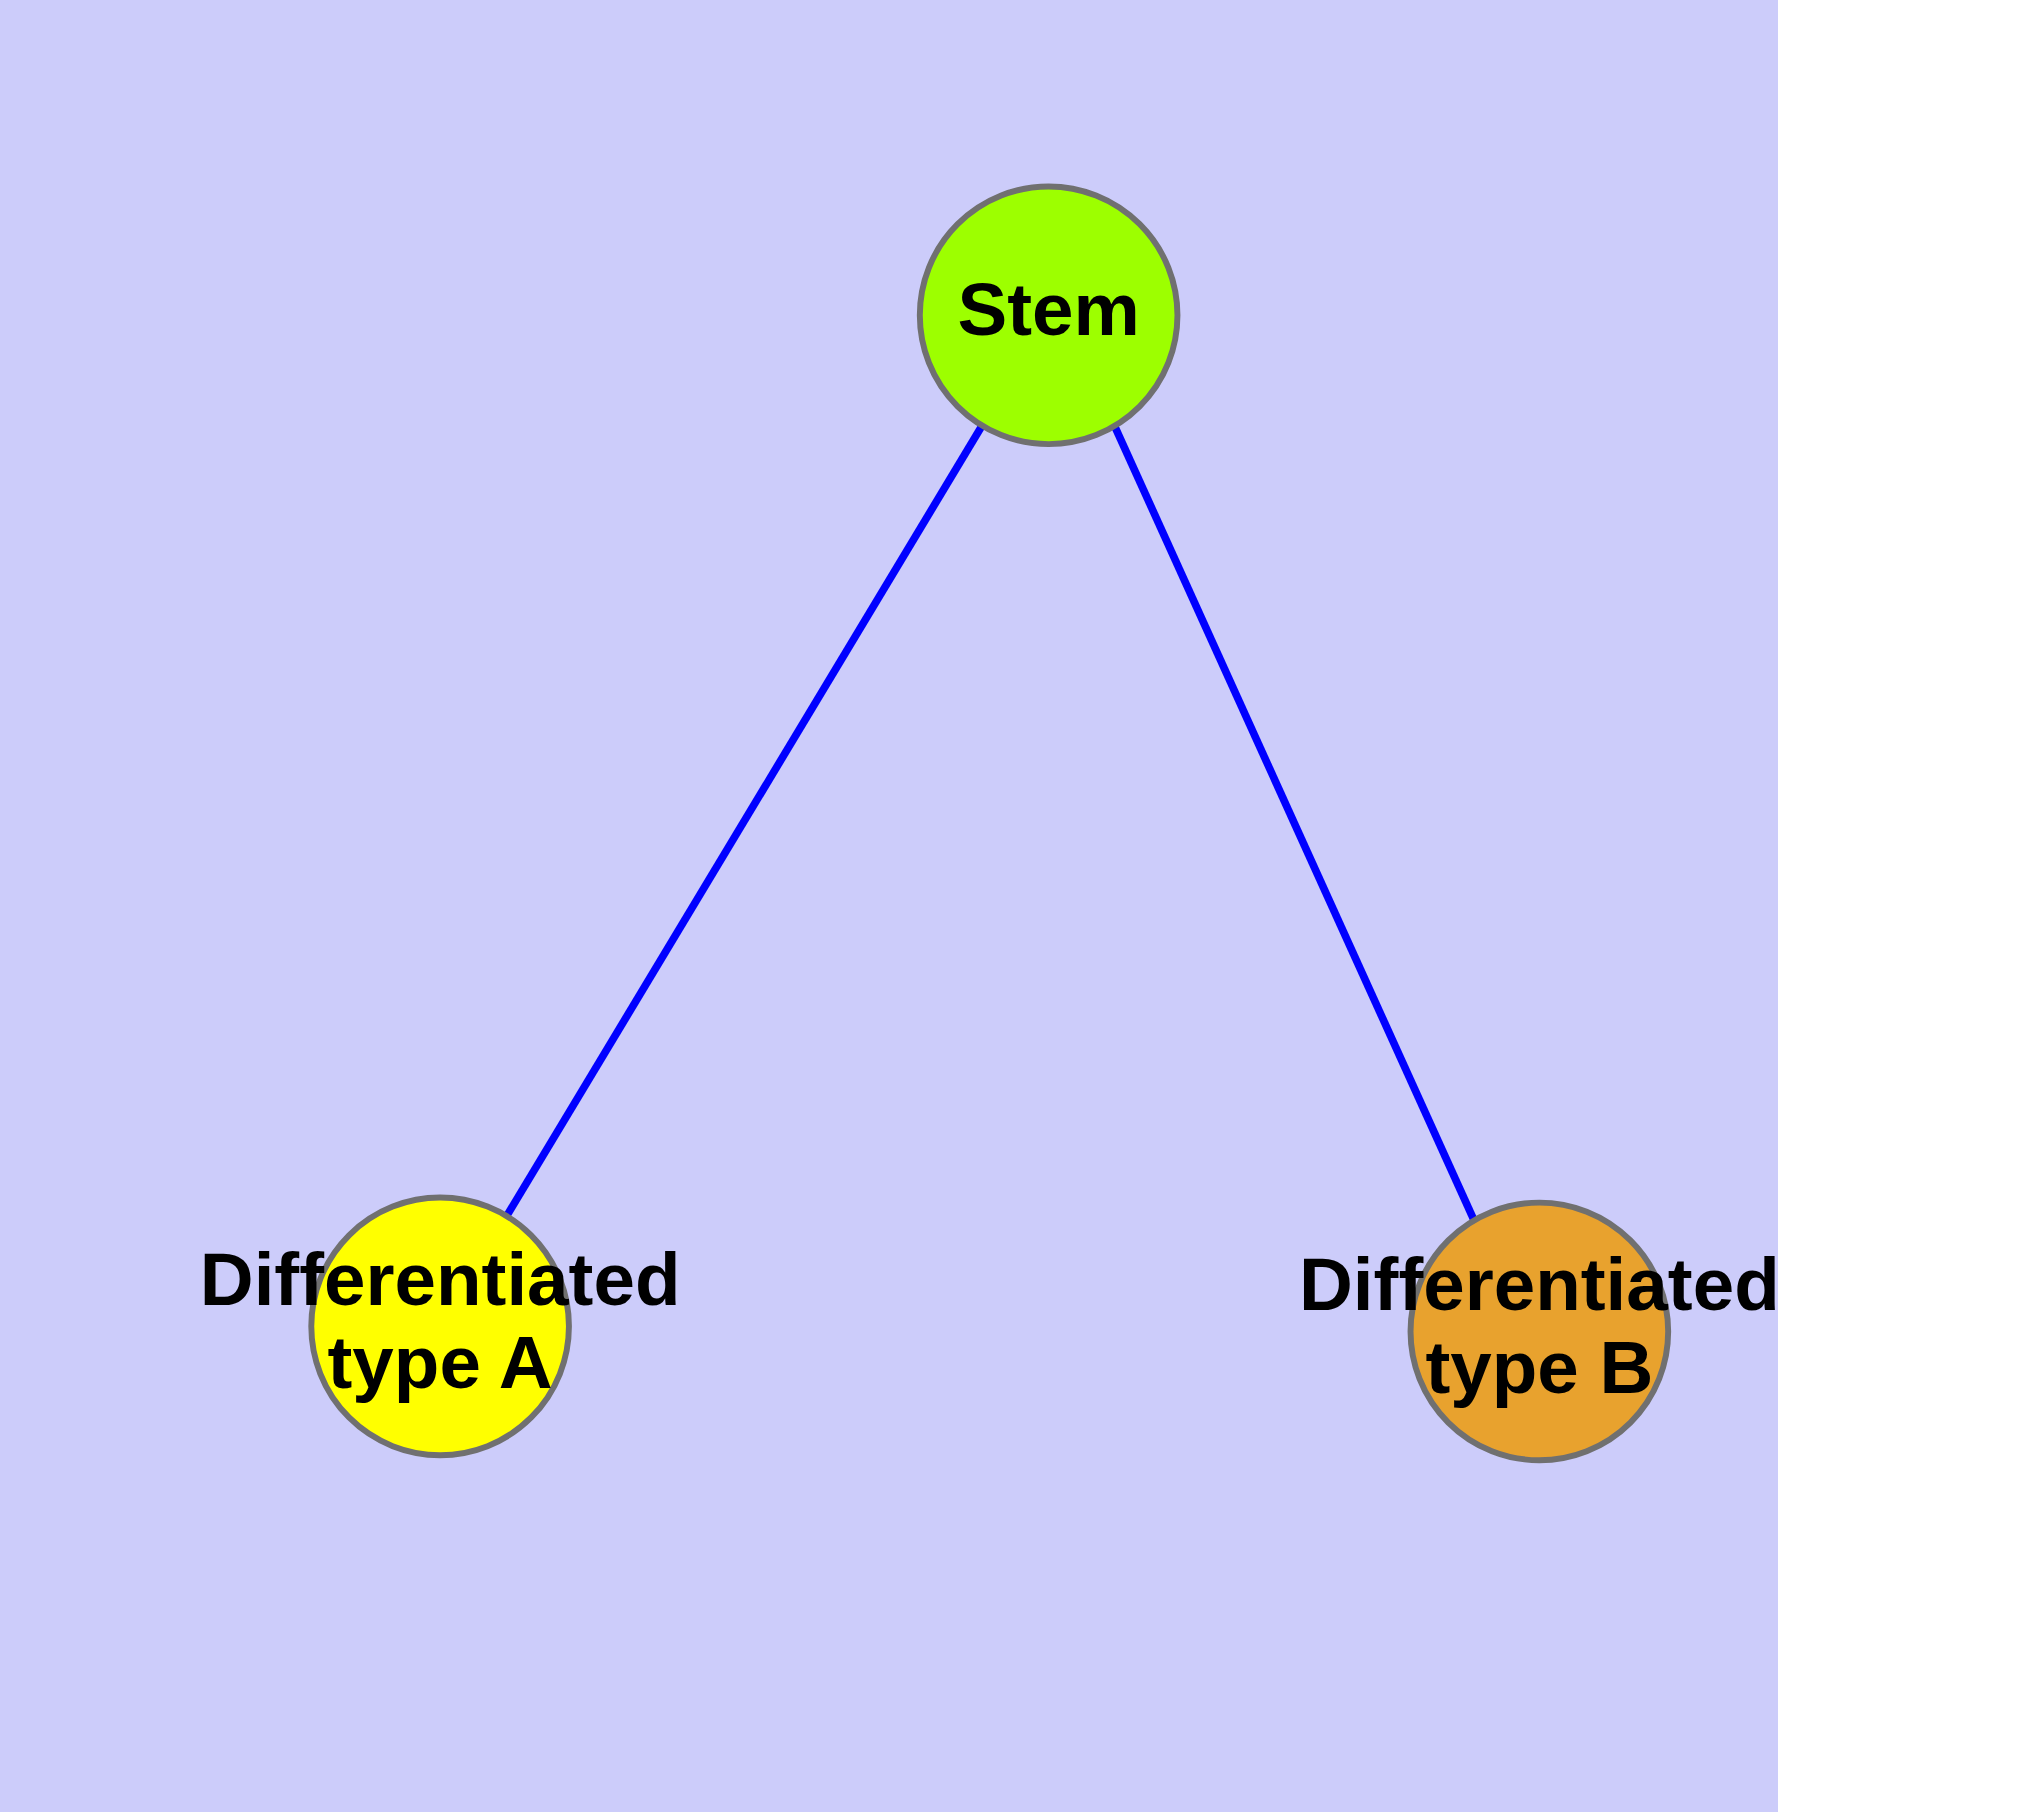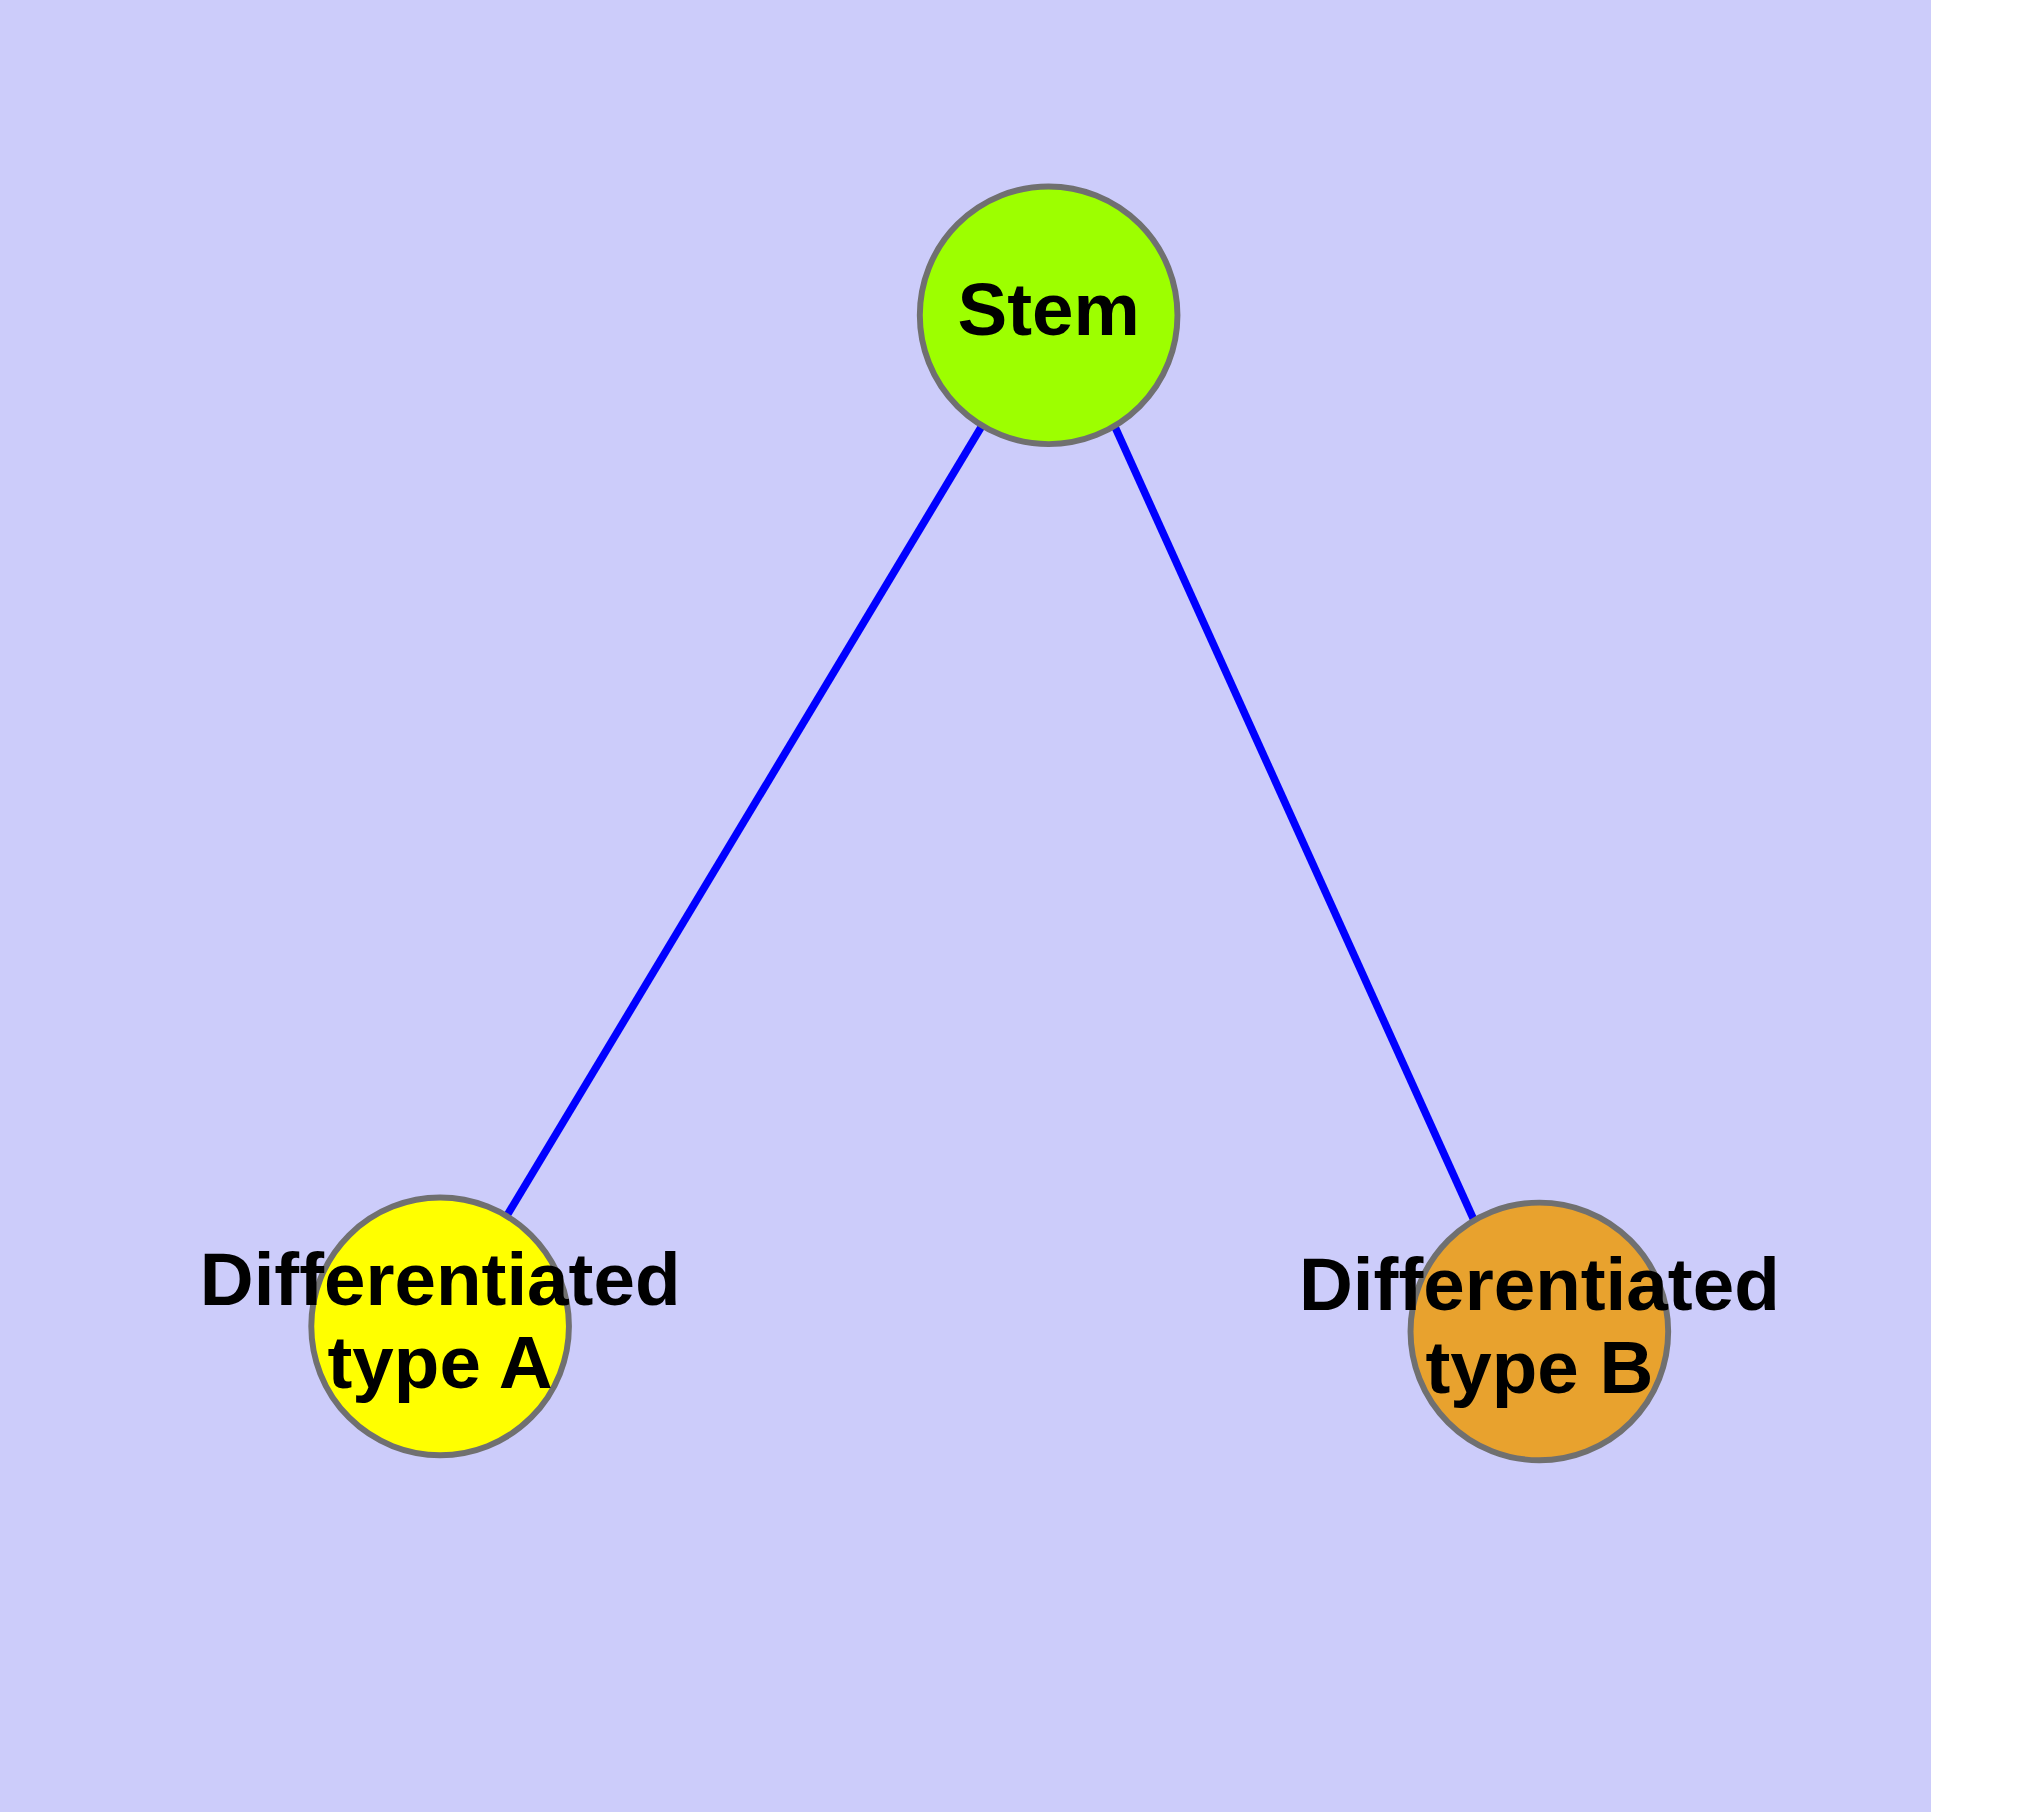--- a/index.html
+++ b/index.html
@@ -2,21 +2,21 @@
 <html style="font-size:13.6px"><head>
 <meta charset="utf-8">
 <style>
   html, body {
     margin: 0;
     padding: 0;
     background: #ffffff;
   }
   #canvas {
     position: relative;
-    width: 1931px;
+    width: 1778px;
     height: 1812px;
     background: #ccccfa;
     overflow: hidden;
     font-family: "Liberation Sans", sans-serif;
   }
   #graph-svg {
     position: absolute;
     left: 0;
     top: 0;
     width: 2021px;

